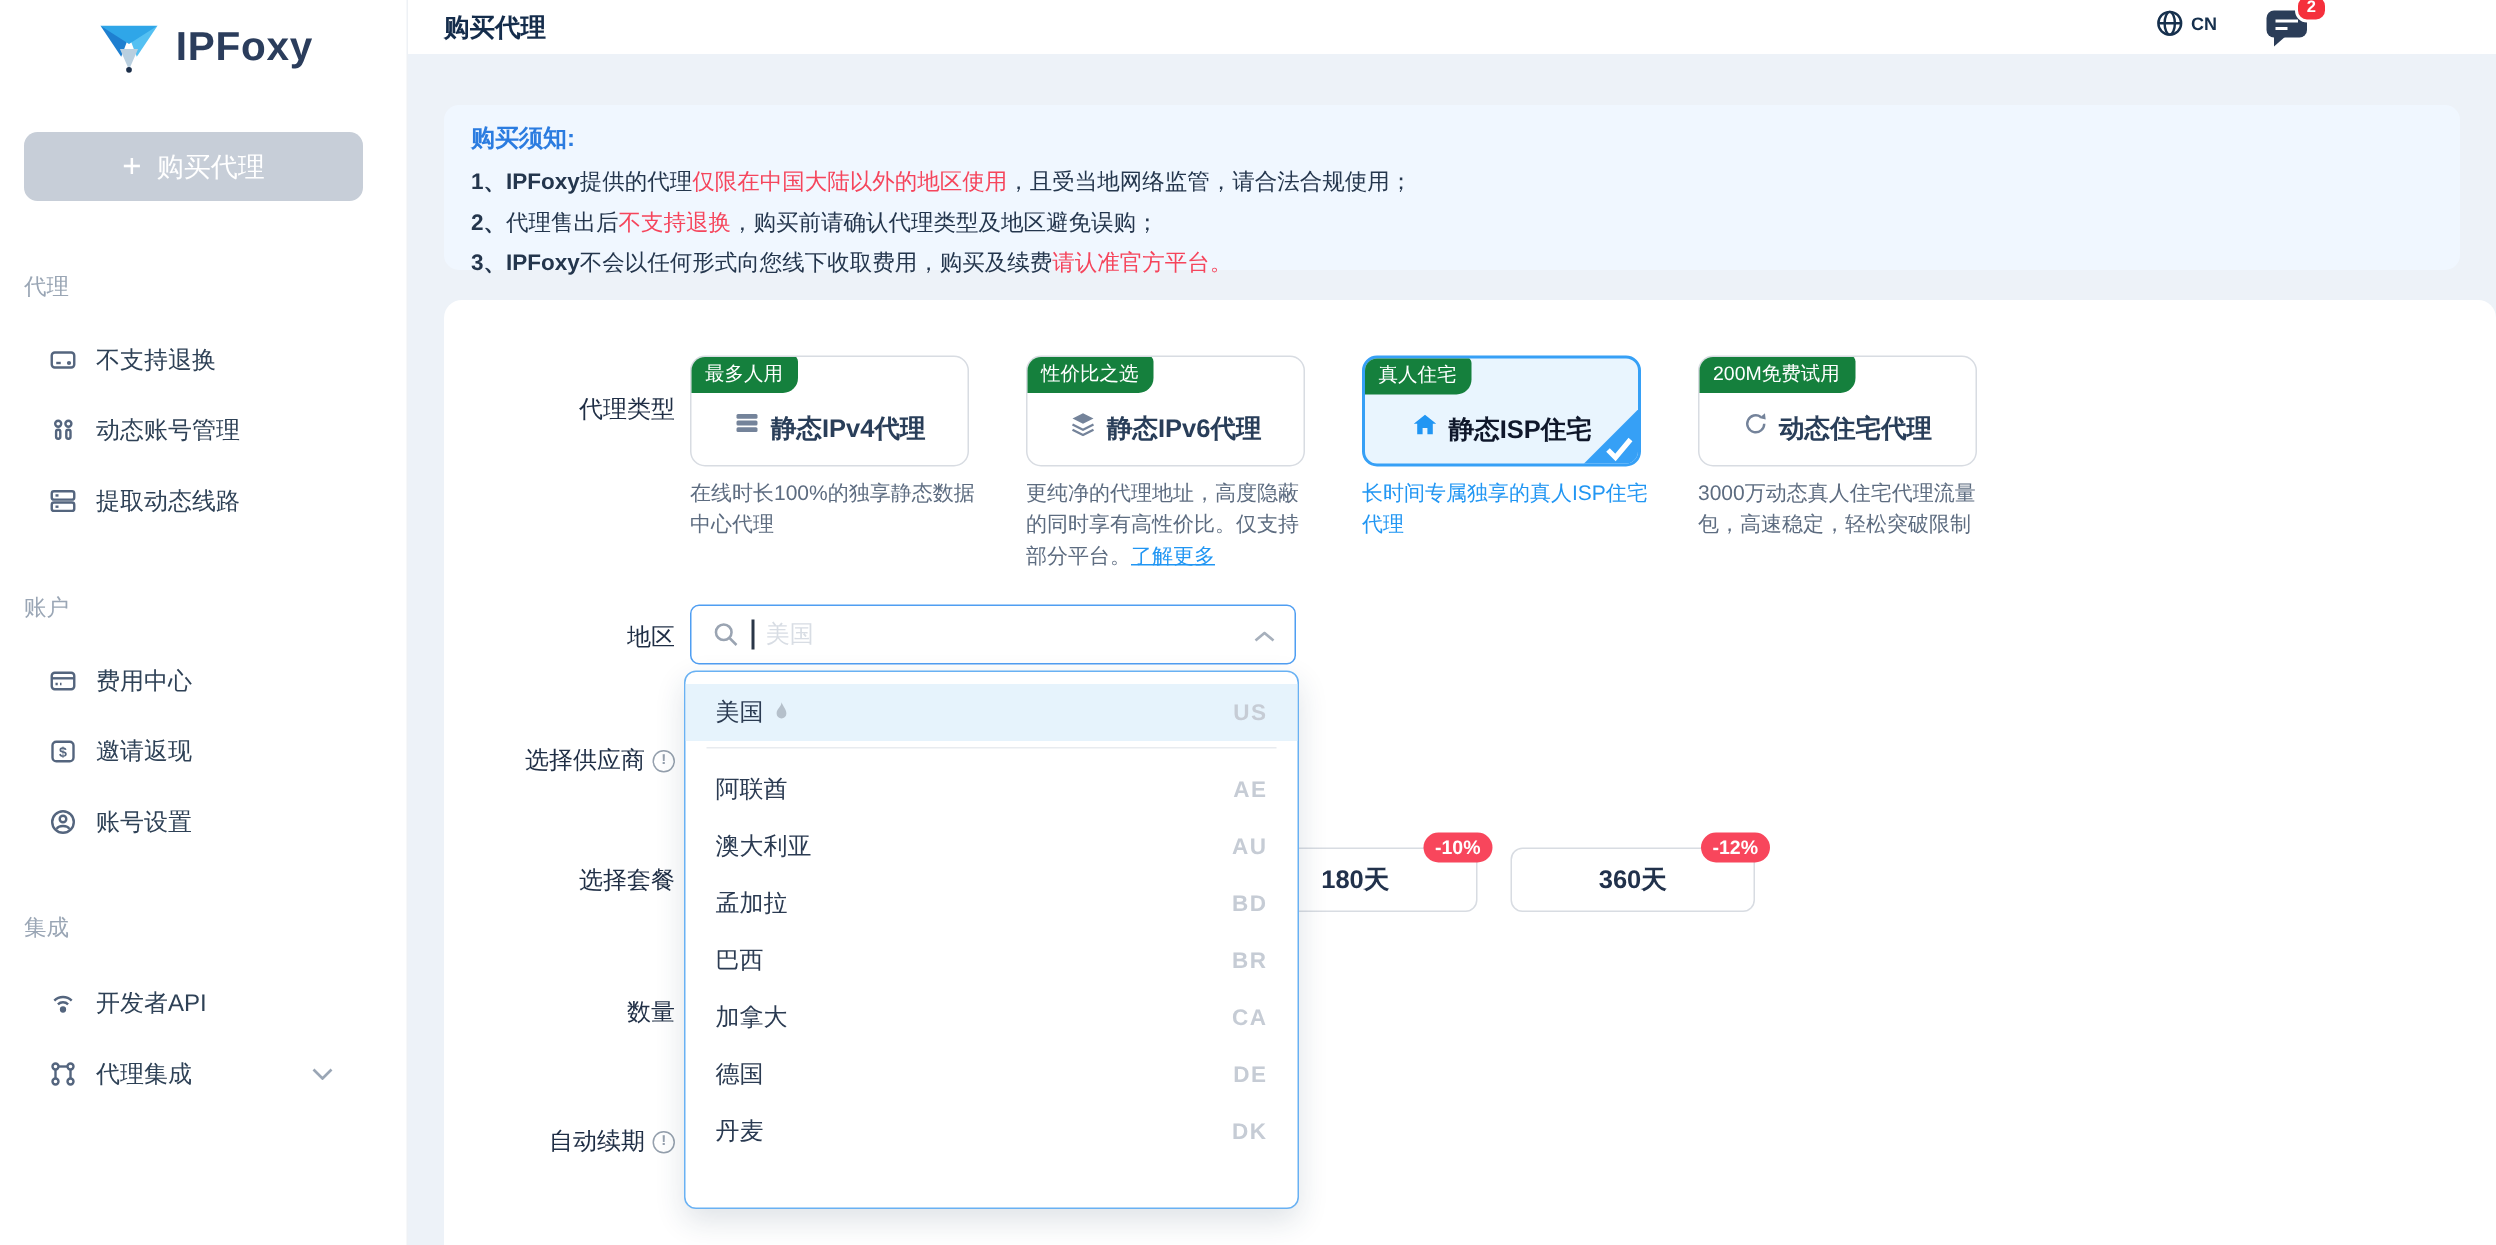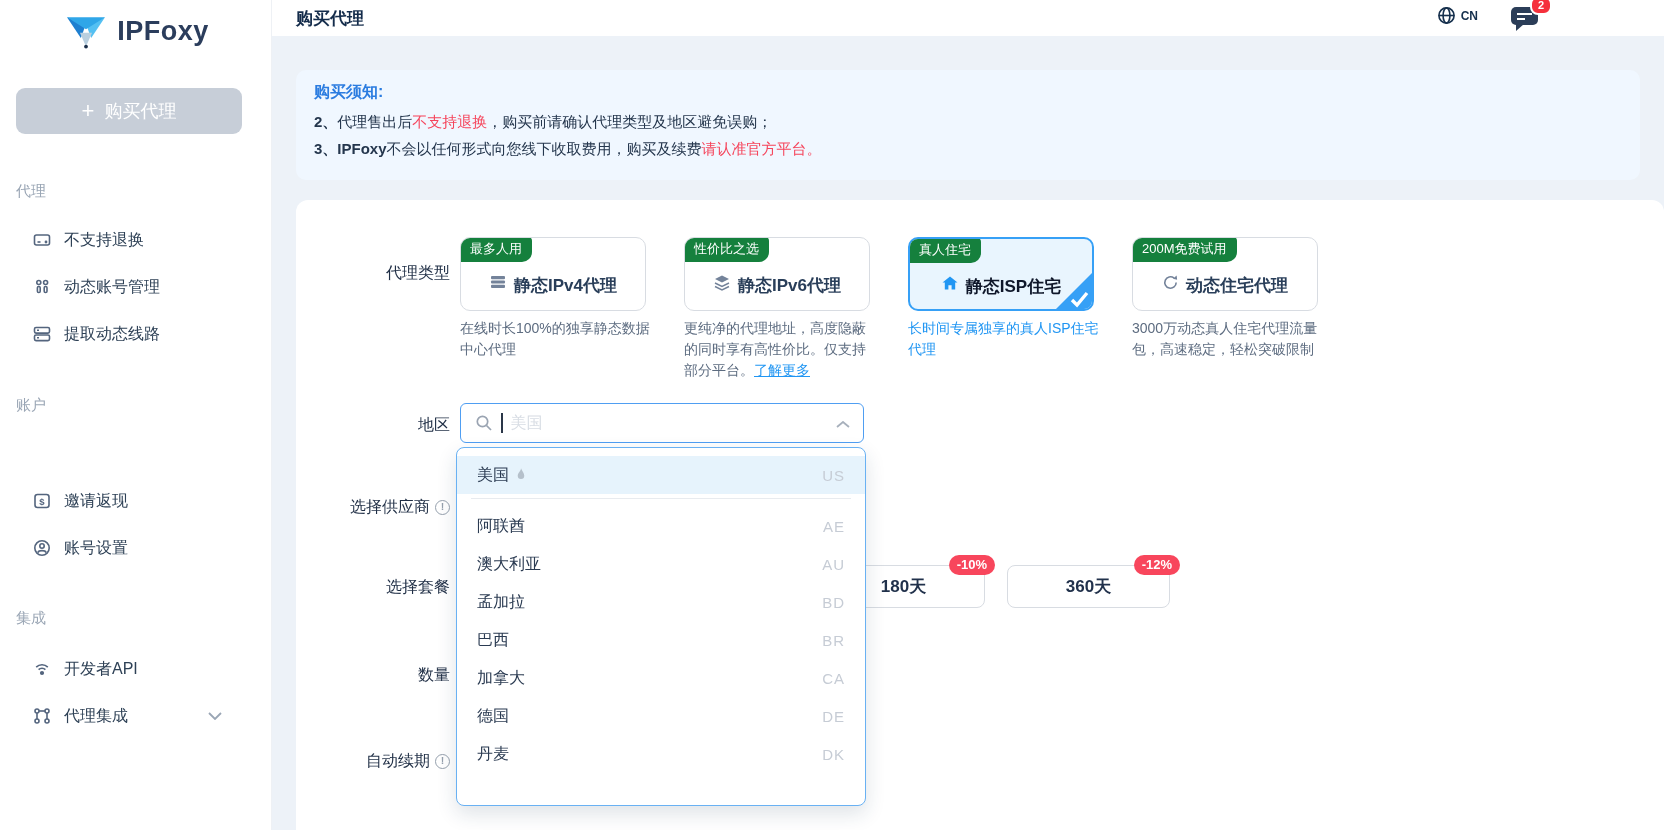--- a/index.html
+++ b/index.html
@@ -70,21 +70,21 @@
   .ph { font-size:16px; color:#d8dde4; }
   .chev-up { position:absolute; right:13px; top:17px; }
 
   
   .dd-panel { position:absolute; left:160px; top:247px; width:410px; height:359px; background:#fff;
     border:1px solid #69b1f3; border-radius:8px; box-shadow:0 8px 20px rgba(31,56,88,.14);
     z-index:30; padding-top:8px; overflow:hidden; }
   .dd-item { height:38px; display:flex; align-items:center; padding:0 20px; gap:6px; cursor:pointer; }
   .dd-item.active { background:#e6f3fc; }
   .dd-name { font-size:16px; color:#2b3b52; }
-  .dd-code { margin-left:auto; font-size:15px; font-weight:400; color:#c6ccd5; letter-spacing:1px; }
+  .dd-code { margin-left:auto; font-size:15px; font-weight:700; color:#c6ccd5; letter-spacing:1px; }
   .dd-divider { height:1px; background:#e8ebef; margin:4px 14px 8px; }
 
   
   .pkg-card { position:absolute; top:365px; height:43px; width:163px; background:#fff;
     border:1px solid #d8dce2; border-radius:8px; display:flex; align-items:center; justify-content:center;
     font-size:17px; font-weight:600; color:#21314b; cursor:pointer; }
   .pkg-badge { position:absolute; top:-11px; right:-11px; background:#f8465c; color:#fff; font-size:13px;
     font-weight:700; padding:2px 8px 3px; border-radius:11px; }
 </style>
 </head>
@@ -131,20 +131,28 @@
       <rect x="2.5" y="3.5" width="15" height="5.6" rx="1.5"></rect>
         <rect x="2.5" y="11" width="15" height="5.6" rx="1.5"></rect>
       <line x1="5" y1="6.3" x2="7" y2="6.3"></line>
         <line x1="5" y1="13.8" x2="7" y2="13.8"></line>
     </svg>
     <span>提取动态线路</span>
   </div>
 
   <div class="nav-title" style="top:396px">账户</div>
 
+  <div class="nav-item" style="top:440px">
+    <svg width="20" height="20" viewBox="0 0 20 20" fill="none" stroke="#54657e" stroke-width="1.6">
+      <rect x="2.5" y="4.5" width="15" height="11" rx="2"></rect>
+        <line x1="2.5" y1="8.2" x2="17.5" y2="8.2"></line>
+        <line x1="5" y1="12" x2="9" y2="12" stroke-dasharray="1.5 1.5"></line>
+    </svg>
+    <span>费用中心</span>
+  </div>
   <div class="nav-item" style="top:487px">
     <svg width="20" height="20" viewBox="0 0 20 20" fill="none" stroke="#54657e" stroke-width="1.6">
       <rect x="3" y="3.5" width="14" height="13" rx="2.5"></rect>
       <text x="10" y="13.6" font-size="9.5" font-weight="700" text-anchor="middle" fill="#54657e" stroke="none">$</text>
     </svg>
     <span>邀请返现</span>
   </div>
   <div class="nav-item" style="top:534px">
     <svg width="20" height="20" viewBox="0 0 20 20" fill="none" stroke="#54657e" stroke-width="1.6">
       <circle cx="10" cy="10" r="7.2"></circle>
@@ -199,20 +207,21 @@
       <line x1="7" y1="14" x2="15" y2="14" stroke="#fff" stroke-width="2"></line>
     </svg>
   </div>
   <div class="chat-badge">2</div>
 </div>
 
 <div class="content">
 
   <div class="notice">
     <div class="notice-title">购买须知:</div>
+    <div class="notice-line"><span class="b">1、</span><span class="b">IPFoxy</span><span>提供的代理</span><span class="r">仅限在中国大陆以外的地区使用</span><span>，且受当地网络监管，请合法合规使用；</span></div>
     <div class="notice-line"><span class="b">2、</span><span>代理售出后</span><span class="r">不支持退换</span><span>，购买前请确认代理类型及地区避免误购；</span></div>
     <div class="notice-line"><span class="b">3、</span><span class="b">IPFoxy</span><span>不会以任何形式向您线下收取费用，购买及续费</span><span class="r">请认准官方平台。</span><span></span></div>
   </div>
 
   <div class="main-card">
 
     <div class="frm-label" style="top:62px">
         <span>代理类型</span>
       </div>
     <div class="frm-label" style="top:214px">

